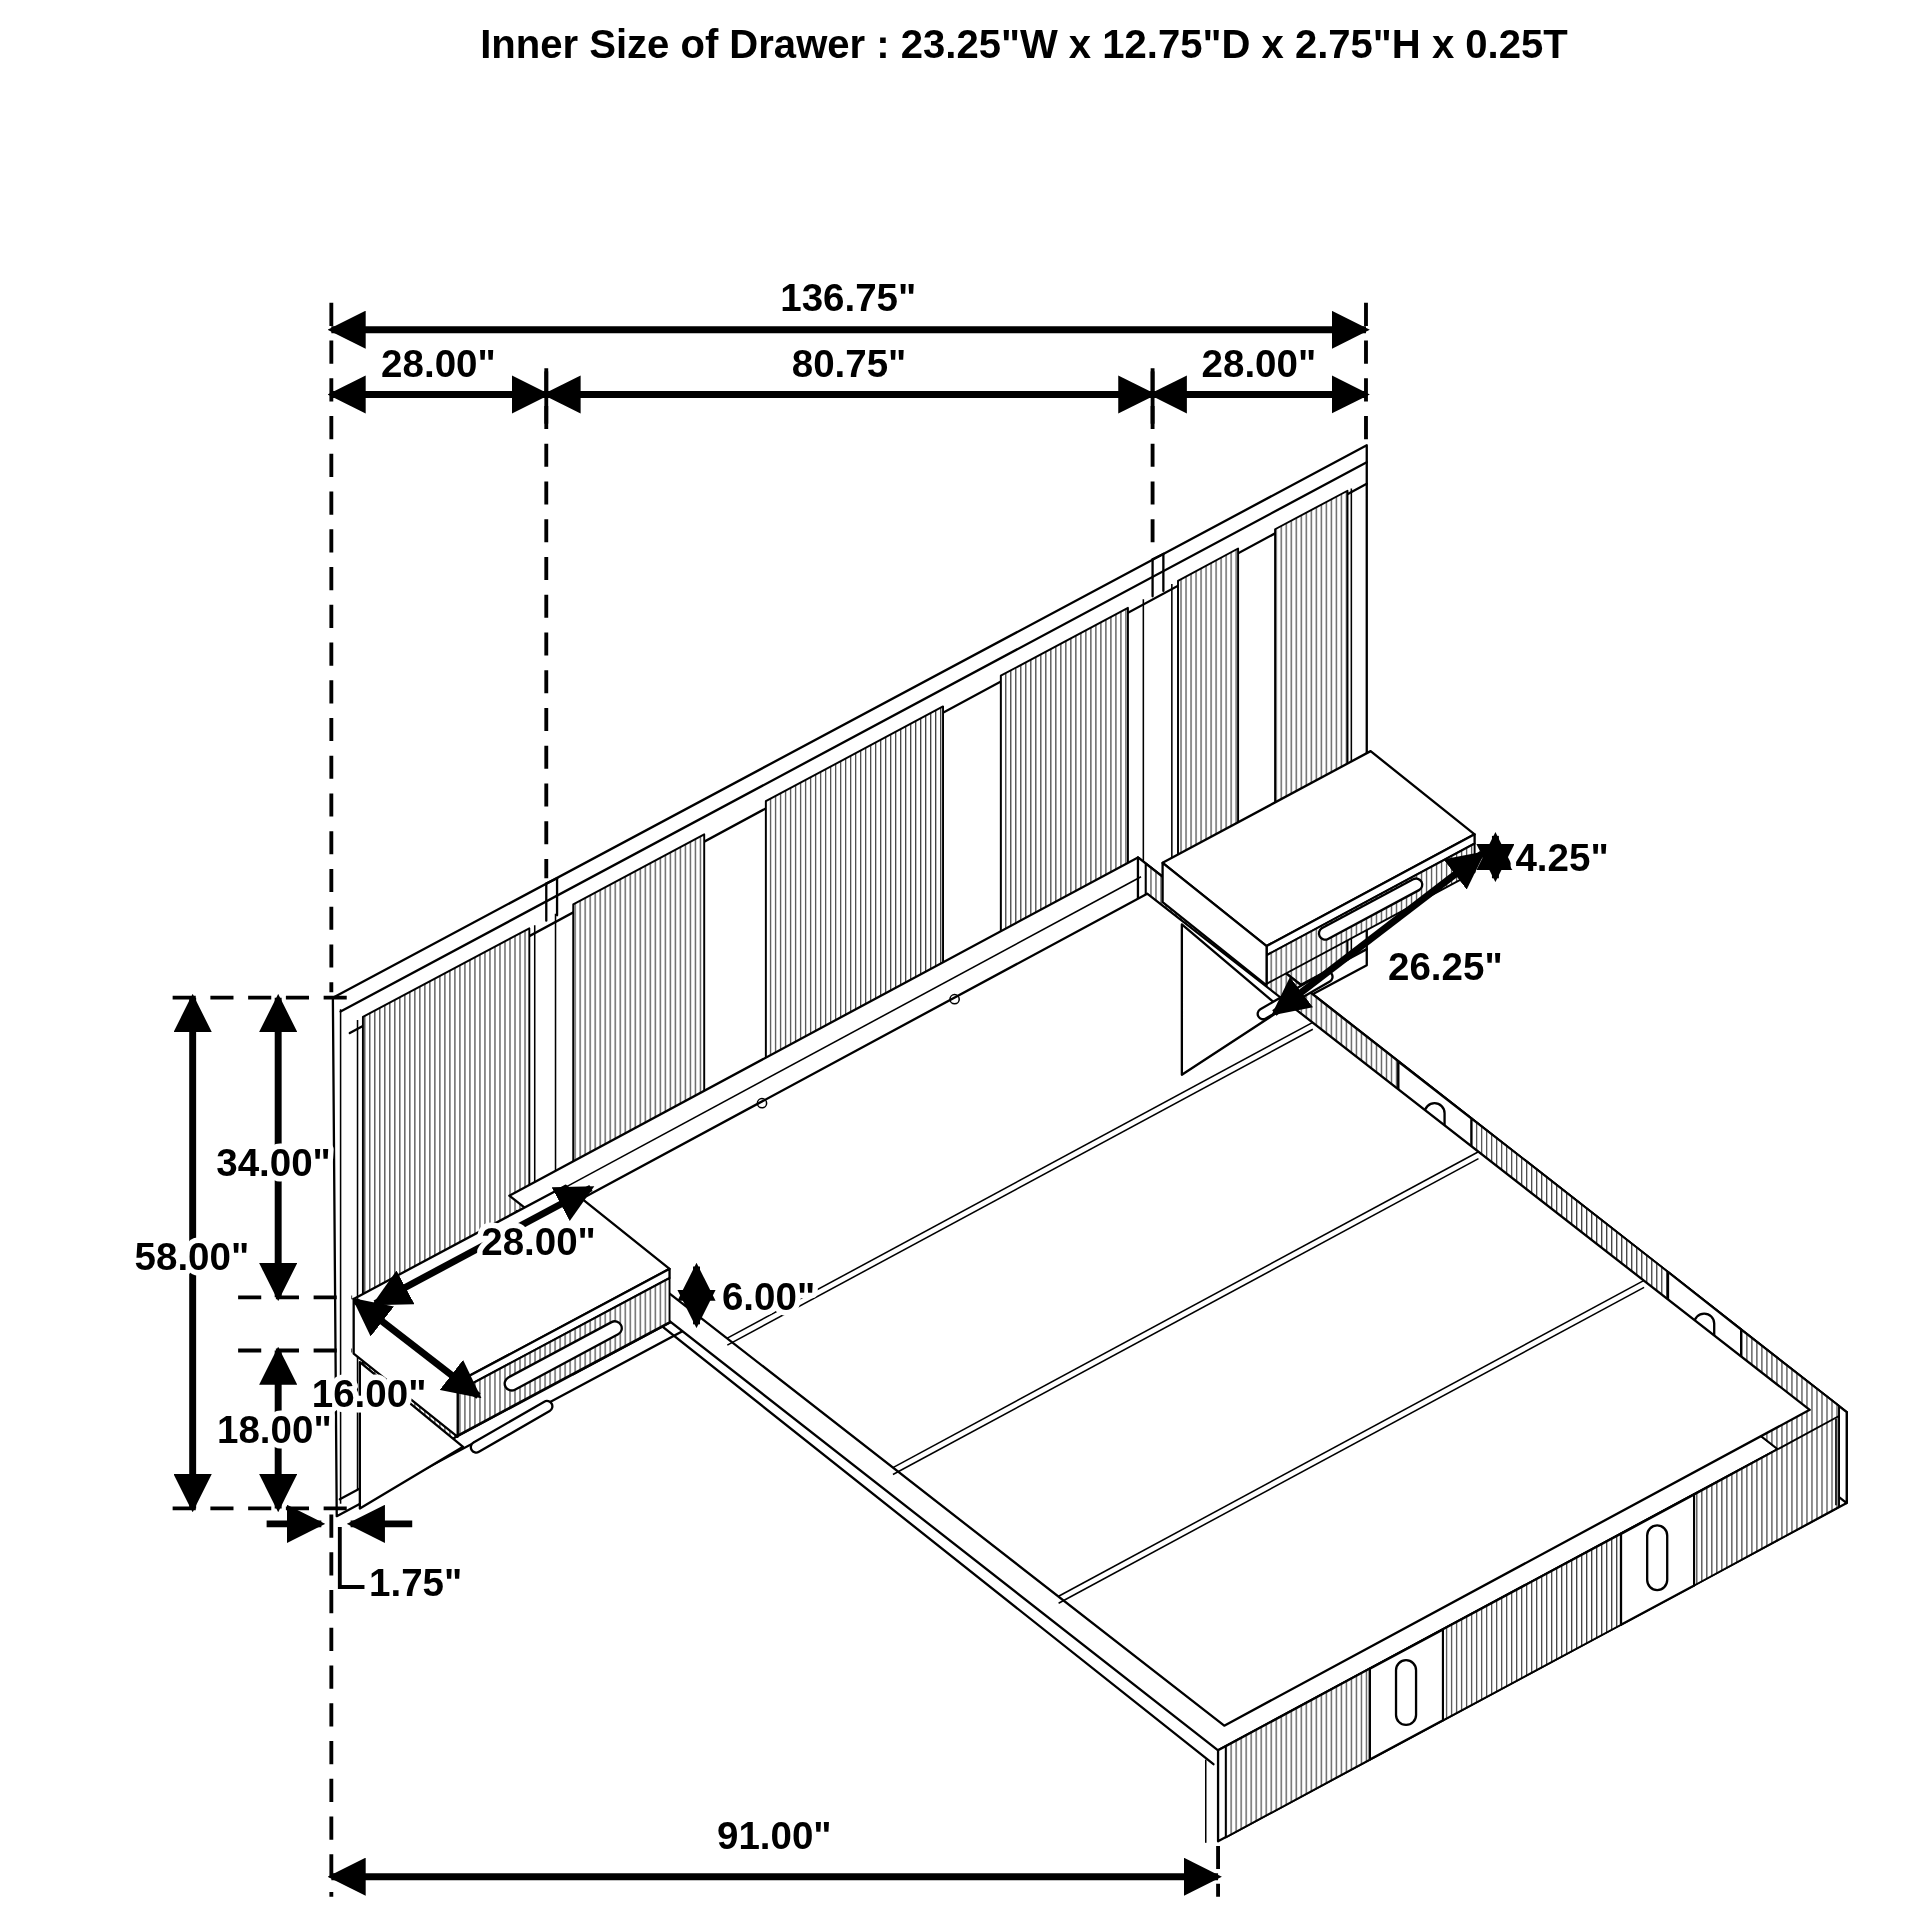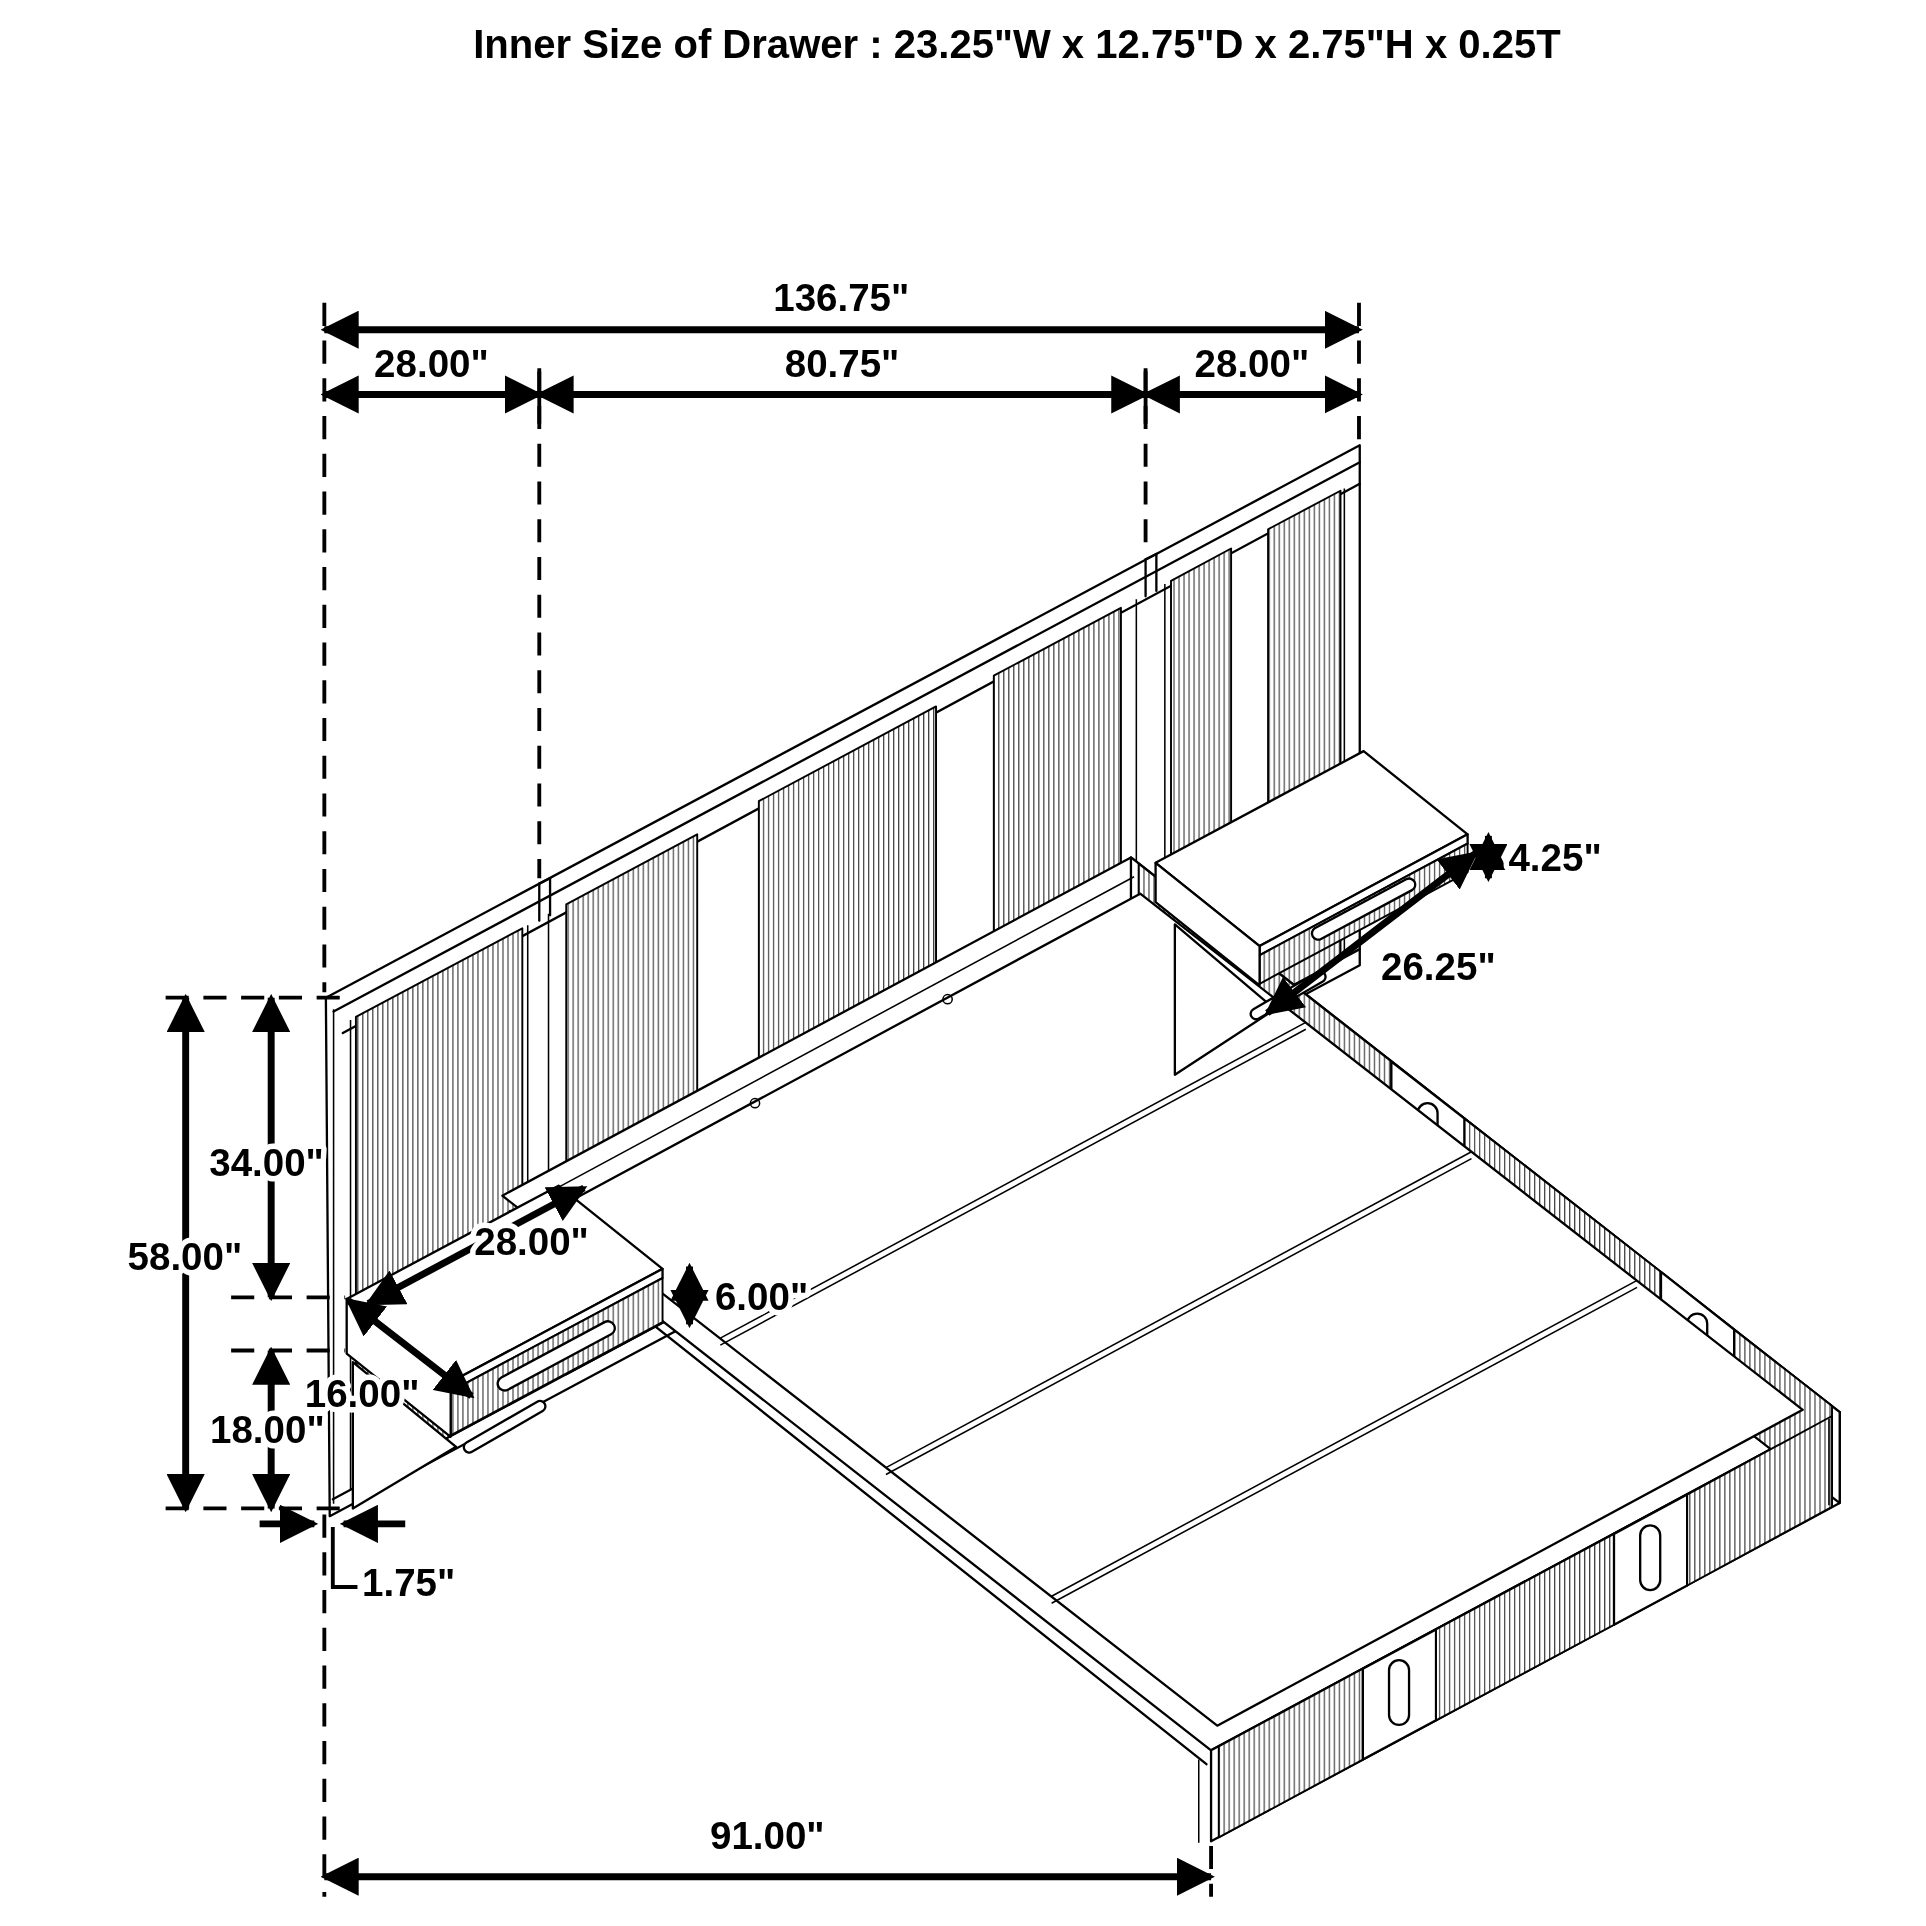--- a/index.html
+++ b/index.html
@@ -1,16 +1,16 @@
 <!DOCTYPE html>
 <html style="font-size:12.3px"><head>
 <meta charset="utf-8">
 <style>
   html,body{margin:0;padding:0;background:#fff;}
-  .page{width:1904px;height:1926px;position:relative;background:#ffffff;font-family:"Liberation Sans",sans-serif;}
+  .page{width:1904px;height:1926px;position:relative;background:#ffffff;font-family:"Liberation Sans",sans-serif;margin-left:7px;}
   svg{position:absolute;left:0;top:0;}
   .obj{fill:#ffffff;stroke:#000000;stroke-width:3;stroke-linejoin:round;}
   .ln{fill:none;stroke:#000000;stroke-width:3;stroke-linejoin:round;stroke-linecap:round;}
   .thin{fill:none;stroke:#000000;stroke-width:2;}
   .flu{fill:url(#flute);stroke:#000000;stroke-width:2.5;stroke-linejoin:round;}
   .dimline{fill:none;stroke:#000000;stroke-width:9;}
   .tick{fill:none;stroke:#000000;stroke-width:5;}
   .dash{fill:none;stroke:#000000;stroke-width:5;stroke-dasharray:30 19;}
   .dim{font:700 50px "Liberation Sans",sans-serif;fill:#000;paint-order:stroke;stroke:#ffffff;stroke-width:14px;stroke-linejoin:round;}
   .ttl{font:700 52px "Liberation Sans",sans-serif;fill:#000;}

